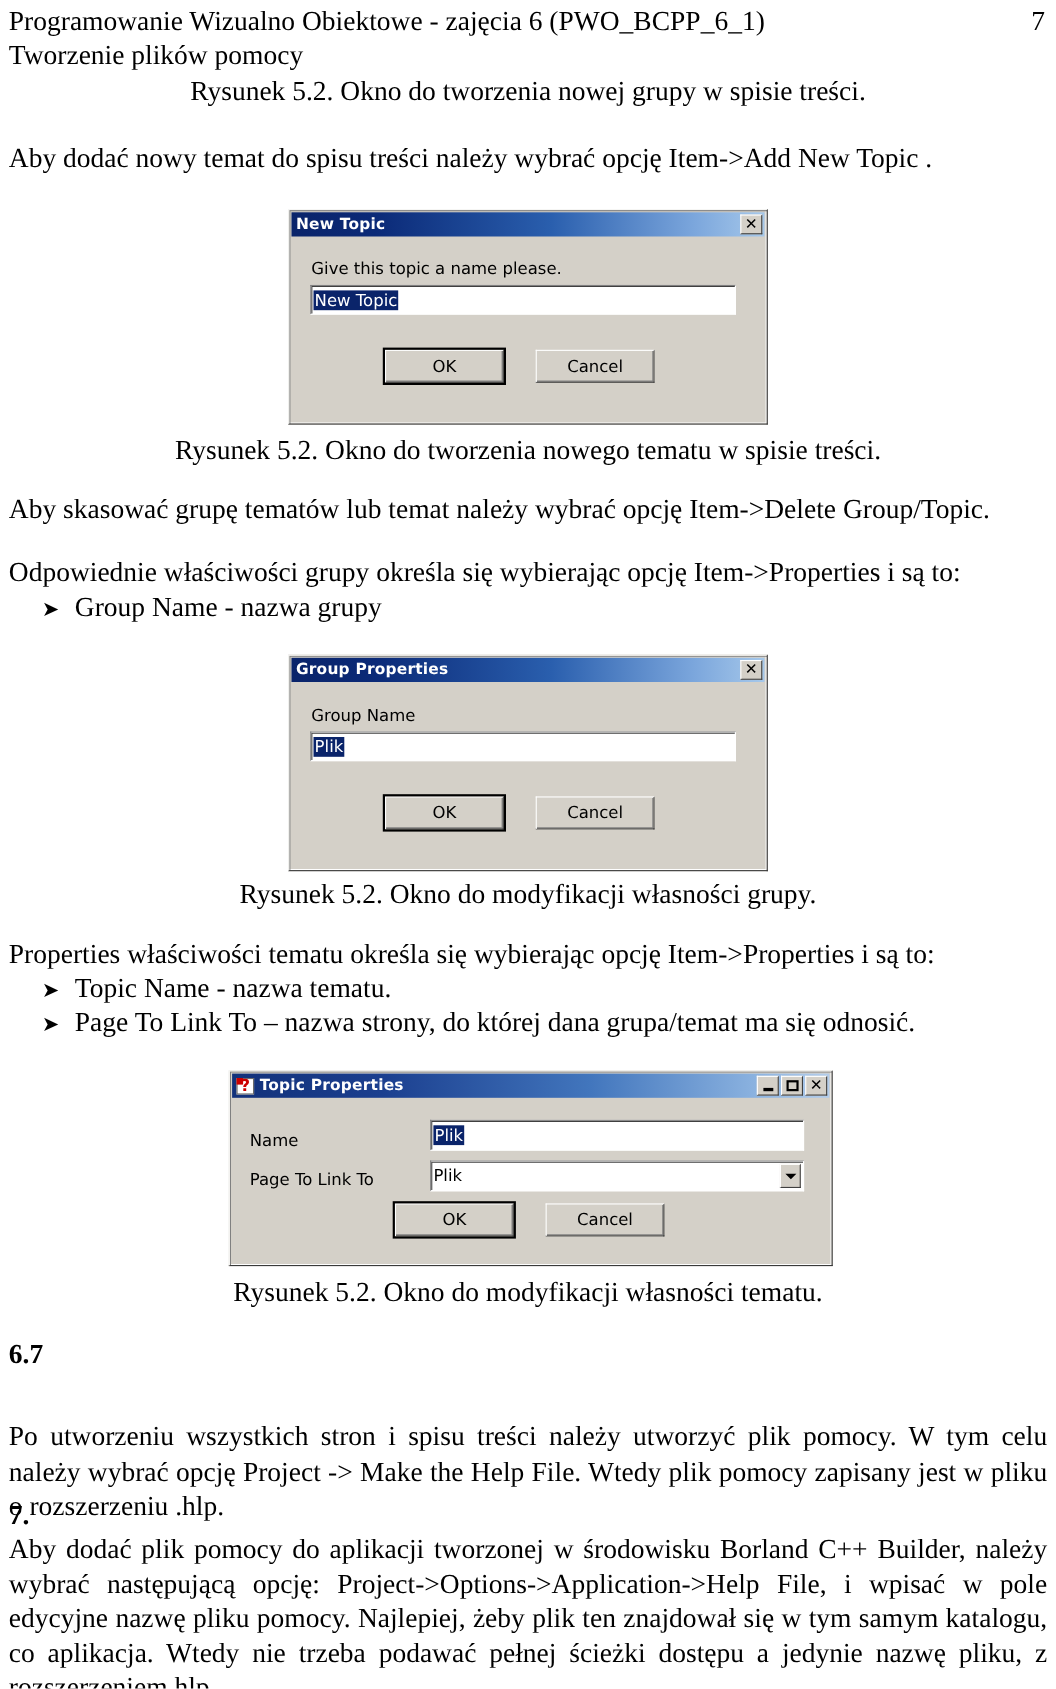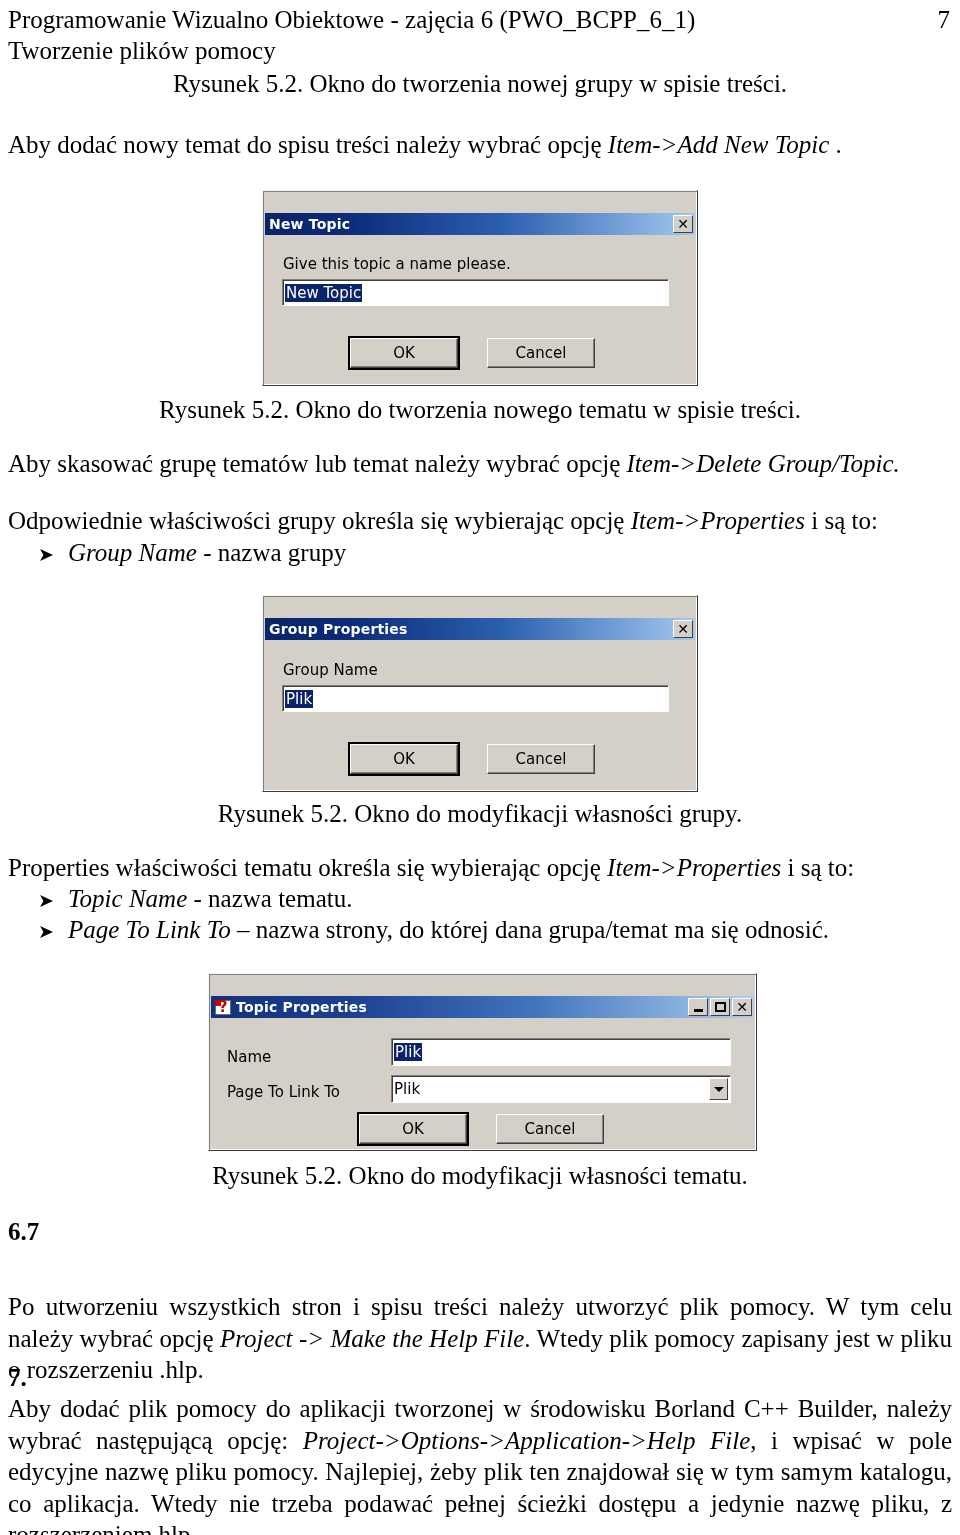--- a/index.html
+++ b/index.html
@@ -50,21 +50,21 @@
     line-height: 31px;
   }
   .center-cap {
     position: absolute;
     left: 0;
     width: 960px;
     text-align: center;
     font-size: 25px;
     line-height: 31px;
   }
-  .italic { font-style: italic; }
+  .italic { }
   .bold { font-weight: bold; }
 
   .bullet-row {
     position: absolute;
     font-size: 25px;
     line-height: 31px;
     white-space: nowrap;
   }
   .bullet-mark {
     display: inline-block;
@@ -88,21 +88,20 @@
     border-right-color: #3a3a3a;
     border-bottom-color: #3a3a3a;
     box-shadow: 1px 1px 0 0 #808080 inset,
                 -1px -1px 0 0 #ffffff inset;
     font-family: "DejaVu Sans", "Liberation Sans", sans-serif;
     box-sizing: border-box;
   }
   .dlg-inner {
     position: absolute;
     inset: 2px;
-    margin-top: 20px;
   }
   .titlebar {
     position: absolute;
     left: 0; right: 0; top: 0;
     height: 22px;
     background: linear-gradient(to right, #0a246a 0%, #0b2a78 18%, #2a5fae 55%, #7ba6dc 85%, #a6c8ea 100%);
     display: flex;
     align-items: center;
     padding: 0 2px 0 4px;
   }

